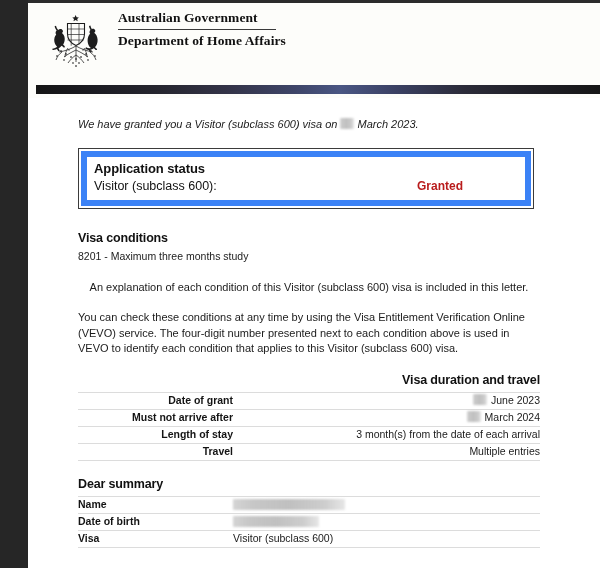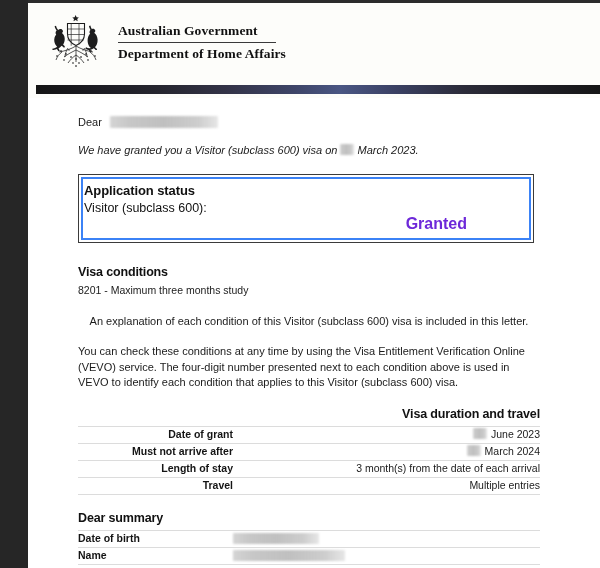--- a/index.html
+++ b/index.html
@@ -46,21 +46,21 @@
     background: #fdfdfa;
   }
   .crest-wrap {
     position: absolute;
     left: 12px; top: 9px;
     width: 72px; height: 62px;
   }
   .crest-wrap svg { display: block; }
   .gov-block {
     position: absolute;
-    left: 90px; top: 20px;
+    left: 90px; top: 7px;
   }
   .gov-line1 {
     font-family: "Liberation Serif", serif;
     font-weight: bold;
     font-size: 13.5px;
     color: #111;
     letter-spacing: .1px;
     line-height: 16px;
     white-space: nowrap;
   }
@@ -168,45 +168,44 @@
 
   
   .status-box {
     margin-top: 15px;
     border: 1px solid #3b3b3b;
     padding: 2px;
     width: 456px;
     box-sizing: border-box;
   }
   .status-inner {
-    border: 2px solid #3b82f6;
-    padding: 4px 7px 6px 1px;
+    border: 6px solid #3b82f6;
+    padding: 4px 7px 6px 7px;
   }
   .status-title {
     font-size: 13px;
     font-weight: bold;
     color: #111;
     line-height: 16px;
     letter-spacing: -.1px;
   }
   .status-row {
     display: flex;
     align-items: baseline;
     margin-top: 1px;
-    flex-direction: column;
   }
   .status-label {
     font-size: 12.5px;
     color: #111;
     line-height: 16px;
   }
   .status-value {
-    font-size: 16px;
-    font-weight: bold;
-    color: #6d28d9;
+    font-size: 12px;
+    font-weight: bold;
+    color: #b91c1c;
     line-height: 16px;
     margin-left: auto;
     padding-right: 55px;
   }
 
   
   .h2 {
     font-size: 12.5px;
     font-weight: bold;
     color: #111;
@@ -320,24 +319,20 @@
   </div>
 
   <div class="divider-zone">
     <div class="divider-bar"></div>
   </div>
   <div class="divider-gap"></div>
 
   <div class="letter">
     <div class="content">
 
-      <div class="salutation">
-        <span class="txt">Dear</span>
-        <span class="redact redact-name"></span>
-      </div>
 
       <div class="para intro">
         <span>We have granted you a Visitor (subclass 600) visa on</span><span class="redact redact-inline-day"></span><span>March 2023.</span>
       </div>
 
       <div class="status-box">
         <div class="status-inner">
           <div class="status-title">Application status</div>
           <div class="status-row">
             <span class="status-label">Visitor (subclass 600):</span>
@@ -377,26 +372,26 @@
             </tr>
           </tbody>
         </table>
       </div>
 
       <div class="sec-summary">
         <div class="h2">Dear summary</div>
         <table class="kv">
           <tbody>
             <tr>
+              <td class="k">Name</td>
+              <td class="v"><span class="redact redact-row-name"></span></td>
+            </tr>
+            <tr>
               <td class="k">Date of birth</td>
               <td class="v"><span class="redact redact-row-dob"></span></td>
-            </tr>
-            <tr>
-              <td class="k">Name</td>
-              <td class="v"><span class="redact redact-row-name"></span></td>
             </tr>
             <tr>
               <td class="k">Visa</td>
               <td class="v">Visitor (subclass 600)</td>
             </tr>
 
           </tbody>
         </table>
       </div>
 

